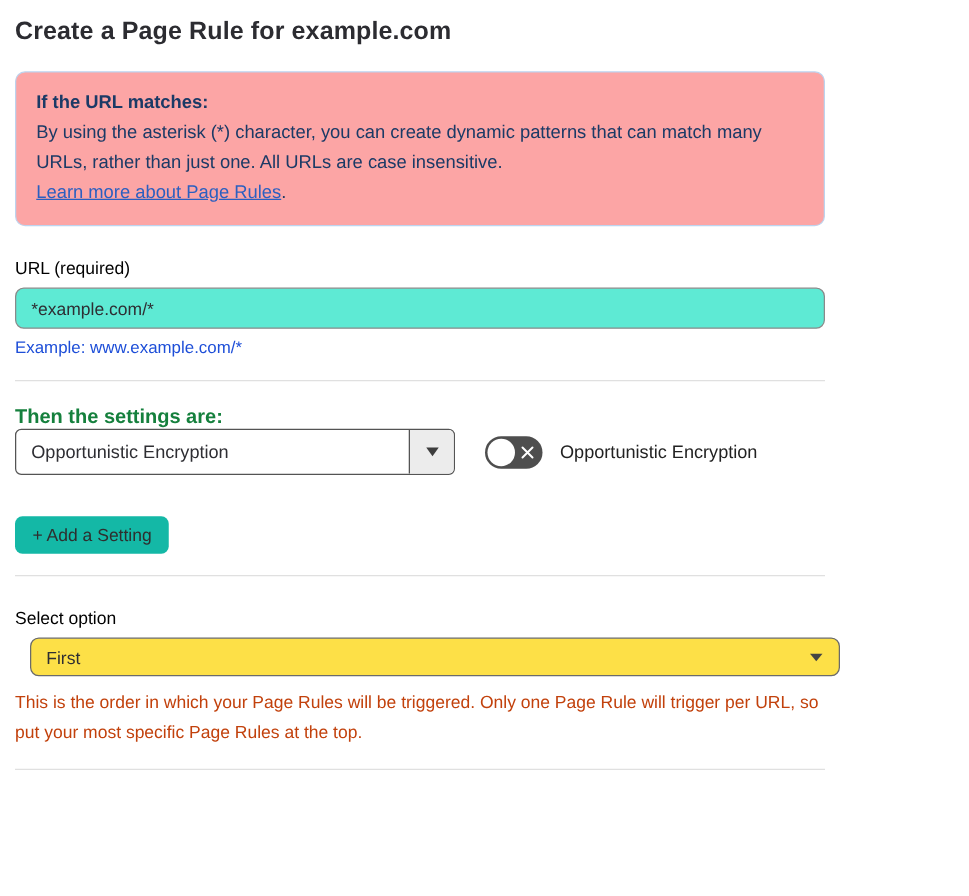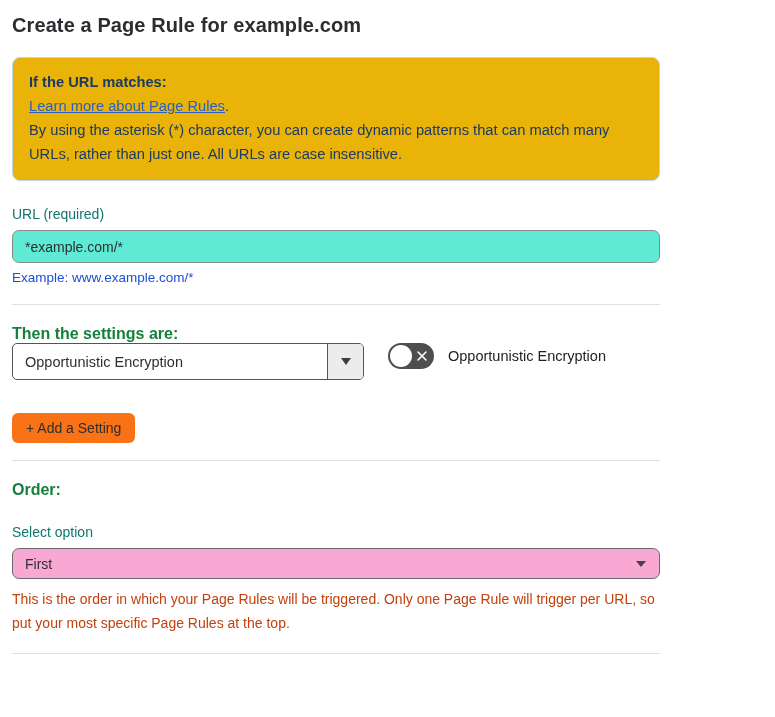--- a/index.html
+++ b/index.html
@@ -17,37 +17,37 @@
   }
   .page-title {
     font-size: 20px;
     font-weight: bold;
     color: #2c2c31;
     margin-top: 2px;
     letter-spacing: 0.1px;
   }
   .info-box {
     margin-top: 20px;
-    background: #eab308;
+    background: #fca5a5;
     border: 1px solid #bcd4ef;
     border-radius: 8px;
     padding: 12px 16px 14px 16px;
     color: #1b3a66;
     font-size: 14.7px;
     line-height: 24px;
   }
   .info-heading { font-weight: bold; }
   .info-link {
     color: #2b5fc0;
     text-decoration: underline;
     cursor: pointer;
   }
   .field-label {
     font-size: 14px;
-    color: #0f766e;
+    color: #000000;
     margin-top: 25px;
     margin-bottom: 8px;
   }
   .text-input {
     width: 100%;
     height: 33px;
     border: 1px solid #8a8a8a;
     border-radius: 7px;
     font-family: "Liberation Sans", sans-serif;
     font-size: 14px;
@@ -68,21 +68,21 @@
   }
   .divider-1 { margin-top: 19px; }
   .section-heading {
     font-size: 16px;
     font-weight: bold;
     color: #15803d;
     margin-top: 20px;
   }
   .picker-row {
     display: flex;
-    align-items: flex-start;
+    align-items: center;
     margin-top: 0;
   }
   .setting-dropdown {
     display: flex;
     align-items: stretch;
     width: 352px;
     height: 37px;
     border: 1px solid #545454;
     border-radius: 5px;
     overflow: hidden;
@@ -150,43 +150,44 @@
     justify-content: center;
     border: none;
     border-radius: 6px;
     font-family: "Liberation Sans", sans-serif;
     font-size: 14px;
     cursor: pointer;
     height: 31px;
     padding: 0 15px;
   }
   .btn-gray {
-    background: #f97316;
+    background: #14b8a6;
     color: #2e2e2e;
   }
   .add-setting-btn {
     margin-top: 33px;
     height: 30px;
     padding: 0 14px;
   }
   .divider-2 { margin-top: 17px; }
   .divider-4 { margin-top: 18px; }
   .select-box {
     position: relative;
     width: 100%;
     height: 31px;
     border: 1px solid #6b6b6b;
     border-radius: 7px;
-    background: #f9a8d4;
+    background: #fde047;
     display: flex;
     align-items: center;
     padding: 0 12px;
     font-size: 14px;
     color: #2e2e33;
     cursor: pointer;
+    margin-left: 12px;
   }
   .select-box .caret-down {
     position: absolute;
     right: 13px;
     border-left-width: 5px;
     border-right-width: 5px;
     border-top-width: 6px;
     border-top-color: #444;
   }
   .order-helper {
@@ -199,22 +200,22 @@
 </style>
 </head>
 <body>
 
 <div class="page">
 
   <h1 class="page-title">Create a Page Rule for example.com</h1>
 
   <div class="info-box">
     <div class="info-heading">If the URL matches:</div>
+    <div>By using the asterisk (*) character, you can create dynamic patterns that can match many URLs, rather than just one. All URLs are case insensitive.</div>
     <div><span class="info-link">Learn more about Page Rules</span><span>.</span></div>
-    <div>By using the asterisk (*) character, you can create dynamic patterns that can match many URLs, rather than just one. All URLs are case insensitive.</div>
   </div>
 
   <div class="field-label">URL (required)</div>
   <input class="text-input" type="text" value="*example.com/*" style="">
   <div class="helper-text">Example: www.example.com/*</div>
 
   <hr class="divider divider-1">
 
   <h2 class="section-heading">Then the settings are:</h2>
 
@@ -237,21 +238,20 @@
         </span>
       </div>
       <span class="toggle-label">Opportunistic Encryption</span>
     </div>
   </div>
 
   <button class="btn btn-gray add-setting-btn">+ Add a Setting</button>
 
   <hr class="divider divider-2">
 
-  <h2 class="section-heading">Order:</h2>
 
   <div class="field-label">Select option</div>
 
   <div class="select-box">
     <span>First</span>
     <span class="caret-down"></span>
   </div>
 
   <div class="order-helper">This is the order in which your Page Rules will be triggered. Only one Page Rule will trigger per URL, so put your most specific Page Rules at the top.</div>
 

